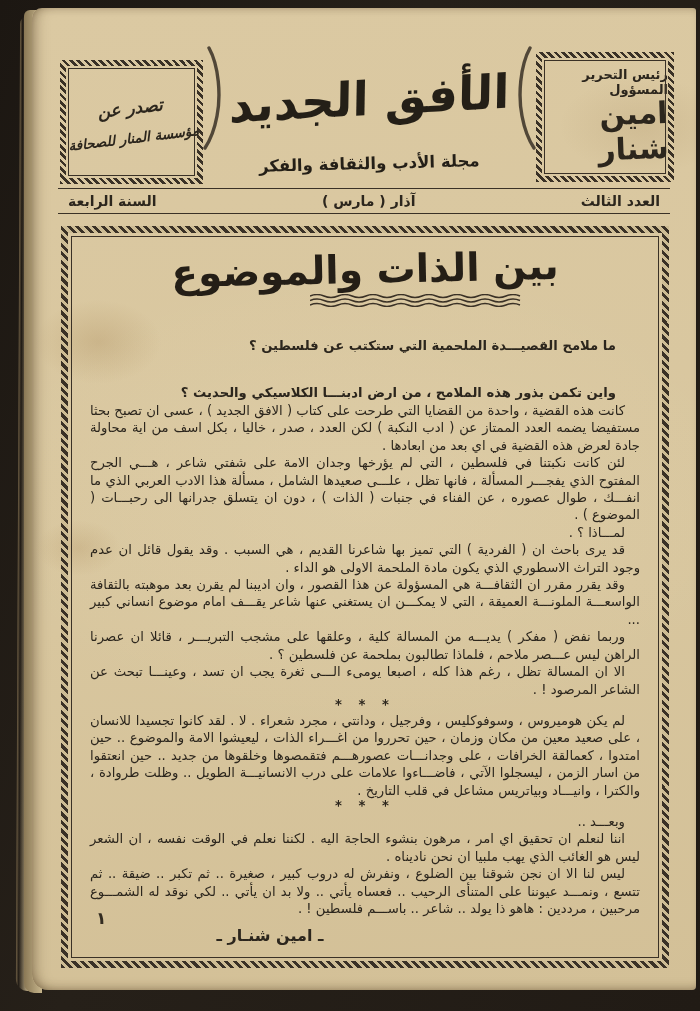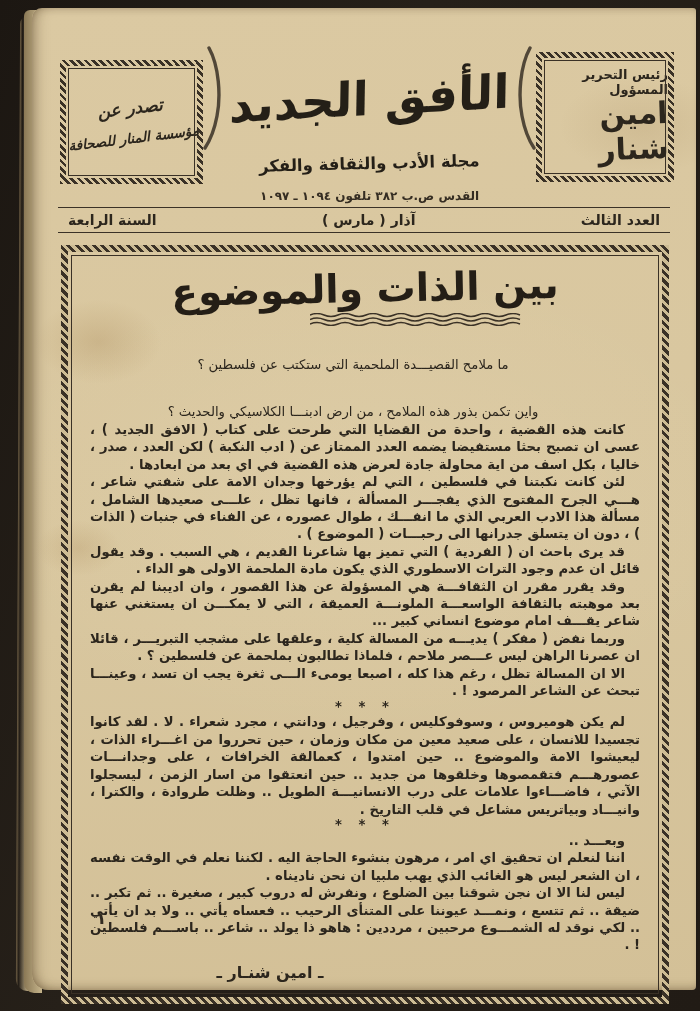--- a/index.html
+++ b/index.html
@@ -61,22 +61,22 @@
   .article-frame{margin:12px 27px 0 29px;border:7px solid #3a3126;position:relative;
     border-image:repeating-linear-gradient(45deg,#3a3126 0 3px,#cdbc94 3px 6px) 7;
     padding:12px 18px 14px 18px;}
   .article-frame::before{content:"";position:absolute;inset:3px;
     border:1.6px solid #3a3126;pointer-events:none;}
   .article-title{font-size:39px;font-weight:bold;text-align:center;
     letter-spacing:-2px;transform:rotate(-1.2deg);color:#241e16;margin-top:2px;}
   .title-underline{display:block;margin:2px auto 6px auto;transform:translateX(52px);}
   .article-body{direction:rtl;font-size:13.2px;line-height:1.32;text-align:justify;
     color:#2c261d;padding:0 4px;}
-  .article-body p{margin:0;text-indent:15px;font-weight:bold;}
-  .article-body p.lead{font-weight:normal;text-indent:24px;text-align:center;margin-top:30px;}
+  .article-body p{margin:0;text-indent:15px;}
+  .article-body p.lead{font-weight:bold;text-indent:24px;text-align:right;margin-top:30px;}
   .article-body p.plain{text-align:right;}
   .article-body p.stars{text-align:center;text-indent:0;font-weight:bold;
     letter-spacing:6px;line-height:.9;margin:1px 0;}
   .signature{direction:rtl;font-size:16px;font-weight:bold;width:fit-content;
     margin:8px auto 0 auto;transform:translateX(-95px);}
   .page-number{position:absolute;left:64px;bottom:62px;font-size:17px;
     font-weight:bold;color:#332c21;}
 </style>
 </head>
 <body>
@@ -98,21 +98,20 @@
         <div class="masthead-main">
           <svg class="flourish" width="22" height="104" viewBox="0 0 22 104">
             <path d="M16 2 C6 20 4 50 8 70 C11 86 16 96 20 102" fill="none" stroke="#3a3126" stroke-width="3.4" stroke-linecap="round"></path>
           </svg>
           <div class="masthead-title">الأفق الجديد</div>
           <svg class="flourish" width="22" height="104" viewBox="0 0 22 104">
             <path d="M6 2 C16 20 18 50 14 70 C11 86 6 96 2 102" fill="none" stroke="#3a3126" stroke-width="3.4" stroke-linecap="round"></path>
           </svg>
         </div>
         <div class="masthead-subtitle">مجلة الأدب والثقافة والفكر</div>
-        <div class="masthead-address">القدس ص.ب ٣٨٢ تلفون ١٠٩٤ ـ ١٠٩٧</div>
       </div>
 
       <div class="braid publisher-box">
         <div class="publisher-inner">
           <div class="publisher-label">تصدر عن</div>
           <div class="publisher-name">مؤسسة المنار للصحافة</div>
         </div>
       </div>
     </div>
 
@@ -130,20 +129,21 @@
         <path d="M0 2 q7 -3 14 0 t14 0 t14 0 t14 0 t14 0 t14 0 t14 0 t14 0 t14 0 t14 0 t14 0 t14 0 t14 0 t14 0 t14 0" fill="none" stroke="#3a3126" stroke-width="1.4"></path>
         <path d="M0 6.5 q7 -3 14 0 t14 0 t14 0 t14 0 t14 0 t14 0 t14 0 t14 0 t14 0 t14 0 t14 0 t14 0 t14 0 t14 0 t14 0" fill="none" stroke="#3a3126" stroke-width="1.4"></path>
         <path d="M0 11 q7 -3 14 0 t14 0 t14 0 t14 0 t14 0 t14 0 t14 0 t14 0 t14 0 t14 0 t14 0 t14 0 t14 0 t14 0 t14 0" fill="none" stroke="#3a3126" stroke-width="1.4"></path>
       </svg>
 
       <div class="article-body">
         <p class="lead">ما ملامح القصيـــدة الملحمية التي ستكتب عن فلسطين ؟</p>
         <p class="lead">واين تكمن بذور هذه الملامح ، من ارض ادبنـــا الكلاسيكي والحديث ؟</p>
         <p>كانت هذه القضية ، واحدة من القضايا التي طرحت على كتاب ( الافق الجديد ) ، عسى ان تصبح بحثا مستفيضا يضمه العدد الممتاز عن ( ادب النكبة ) لكن العدد ، صدر ، خاليا ، بكل اسف من اية محاولة جادة لعرض هذه القضية في اي بعد من ابعادها .</p>
         <p>لئن كانت نكبتنا في فلسطين ، التي لم يؤرخها وجدان الامة على شفتي شاعر ، هـــي الجرح المفتوح الذي يفجـــر المسألة ، فانها تظل ، علـــى صعيدها الشامل ، مسألة هذا الادب العربي الذي ما انفـــك ، طوال عصوره ، عن الفناء في جنبات ( الذات ) ، دون ان يتسلق جدرانها الى رحبـــات ( الموضوع ) .</p>
+        <p class="plain">لمـــاذا ؟ .</p>
         <p>قد يرى باحث ان ( الفردية ) التي تميز بها شاعرنا القديم ، هي السبب . وقد يقول قائل ان عدم وجود التراث الاسطوري الذي يكون مادة الملحمة الاولى هو الداء .</p>
         <p>وقد يقرر مقرر ان الثقافـــة هي المسؤولة عن هذا القصور ، وان اديبنا لم يقرن بعد موهبته بالثقافة الواسعـــة الملونـــة العميقة ، التي لا يمكـــن ان يستغني عنها شاعر يقـــف امام موضوع انساني كبير ...</p>
         <p>وربما نفض ( مفكر ) يديـــه من المسالة كلية ، وعلقها على مشجب التبريـــر ، قائلا ان عصرنا الراهن ليس عـــصر ملاحم ، فلماذا تطالبون بملحمة عن فلسطين ؟ .</p>
         <p>الا ان المسالة تظل ، رغم هذا كله ، اصبعا يومىء الـــى ثغرة يجب ان تسد ، وعينـــا تبحث عن الشاعر المرصود ! .</p>
         <p class="stars">* * *</p>
         <p>لم يكن هوميروس ، وسوفوكليس ، وفرجيل ، ودانتي ، مجرد شعراء . لا . لقد كانوا تجسيدا للانسان ، على صعيد معين من مكان وزمان ، حين تحرروا من اغـــراء الذات ، ليعيشوا الامة والموضوع .. حين امتدوا ، كعمالقة الخرافات ، على وجدانـــات عصورهـــم فتقمصوها وخلقوها من جديد .. حين انعتقوا من اسار الزمن ، ليسجلوا الآتي ، فاضـــاءوا علامات على درب الانسانيـــة الطويل .. وظلت طروادة ، والكترا ، وانيـــاد وبياتريس مشاعل في قلب التاريخ .</p>
         <p class="stars">* * *</p>
         <p class="plain">وبعـــد ..</p>
         <p>اننا لنعلم ان تحقيق اي امر ، مرهون بنشوء الحاجة اليه . لكننا نعلم في الوقت نفسه ، ان الشعر ليس هو الغائب الذي يهب ملبيا ان نحن ناديناه .</p>
         <p>ليس لنا الا ان نجن شوقنا بين الضلوع ، ونفرش له دروب كبير ، صغيرة .. ثم تكبر .. ضيقة .. ثم تتسع ، ونمـــد عيوننا على المتنأى الرحيب .. فعساه يأتي .. ولا بد ان يأتي .. لكي نوقد له الشمـــوع مرحبين ، مرددين : هاهو ذا يولد .. شاعر .. باســـم فلسطين ! .</p>

